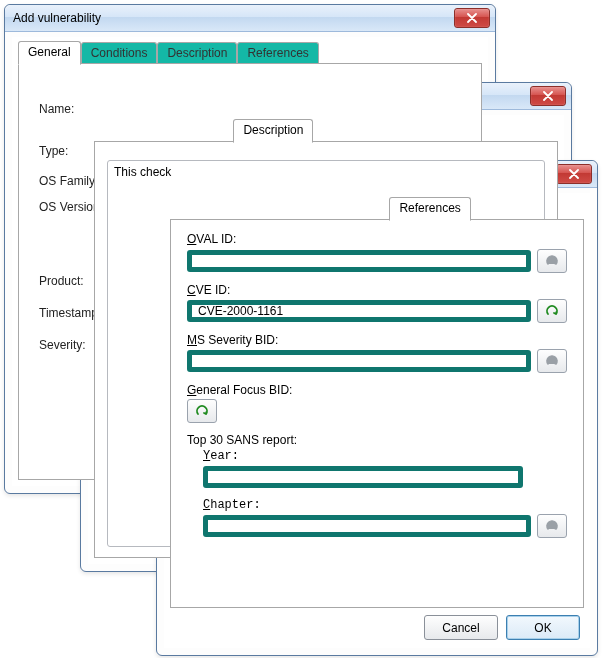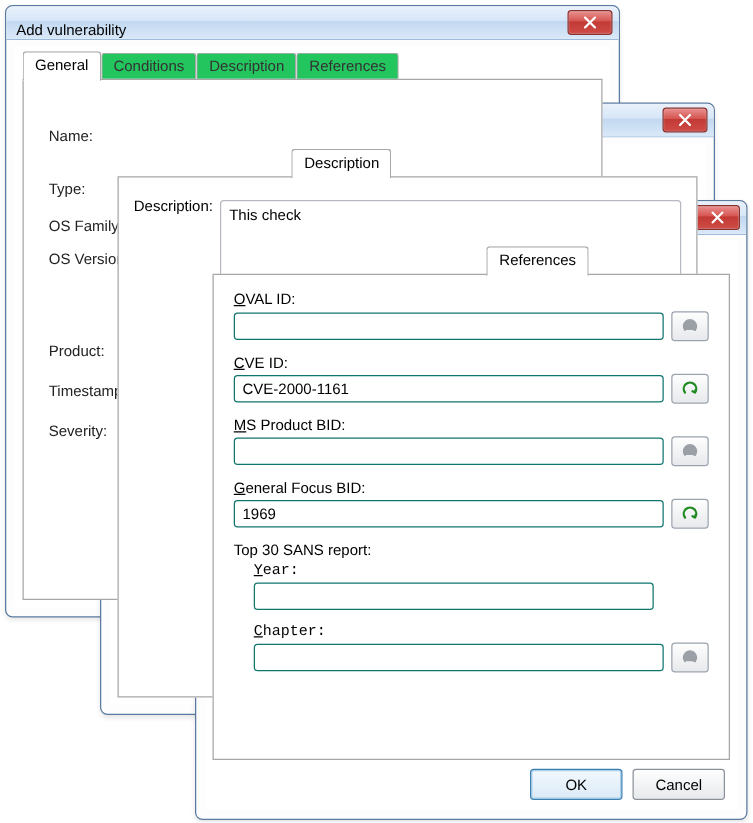--- a/index.html
+++ b/index.html
@@ -21,21 +21,21 @@
     background: #fdfdfd;
     box-shadow: 0 2px 4px rgba(0,0,0,0.1);
   }
   .titlebar {
     height: 26px;
     background: linear-gradient(to bottom, #e9f1fb 0%, #d6e6f8 45%, #c2d8f0 46%, #d9e8f8 100%);
     border-bottom: 1px solid #9db9db;
     border-radius: 6px 6px 0 0;
     position: relative;
     display: flex;
-    align-items: flex-end;
+    align-items: center;
     padding: 0 6px;
   }
   .titlebar .title {
     font-size: 12px;
     color: #000;
     margin-left: 2px;
   }
   .close-btn {
     position: absolute;
     right: 5px;
@@ -58,21 +58,21 @@
   }
   .tabstrip {
     display: flex;
     position: relative;
     margin-top: 4px;
     margin-left: 6px;
   }
   .tab {
     border: 1px solid #a7a7a7;
     border-bottom: none;
-    background: #22c55e;
+    background: #14b8a6;
     padding: 3px 9px 4px 9px;
     font-size: 12px;
     margin-right: 0px;
     border-radius: 3px 3px 0 0;
     position: relative;
     top: 1px;
     color: #333;
   }
   .tab.active {
     background: #ffffff;
@@ -91,21 +91,21 @@
     padding: 10px 12px;
     z-index: 1;
   }
   .field-label {
     display: block;
     margin-bottom: 3px;
   }
   input[type="text"].txt {
     width: 100%;
     height: 22px;
-    border: 1px solid #0f766e;
+    border: 5px solid #0f766e;
     border-radius: 3px;
     padding: 2px 6px;
     box-sizing: border-box;
     font-family: inherit;
     font-size: 12px;
     background: #ffffff;
   }
   .row {
     display: flex;
     align-items: center;
@@ -211,21 +211,20 @@
     </div>
   </div>
   <div class="client">
     <div class="tabstrip">
       <div class="tab">General</div>
       <div class="tab">Conditions</div>
       <div class="tab active">Description</div>
       <div class="tab">References</div>
     </div>
     <div class="tabpanel" style="display:flex; gap:6px; padding-top:16px;">
-      <span style="white-space:nowrap;">Description:</span>
       <div class="desc-box" style="flex:1;">
         <span>This check</span>
       </div>
     </div>
   </div>
 </div>
 
 <div class="dialog" style="left:156px; top:160px; width:440px; height:494px;">
   <div class="titlebar">
     <span class="title">Add vulnerability</span>
@@ -257,33 +256,32 @@
       <span class="field-label underline-first section-heading">CVE ID:</span>
       <div class="row">
         <input type="text" class="txt" value="CVE-2000-1161" style="">
         <div class="link-btn">
           <svg width="14" height="14" viewBox="0 0 14 14">
               <path d="M3 10 A5 5 0 1 1 11 10 M11 10 l-2 -1 M11 10 l0.5 -2.2" fill="none" stroke="#1f8a1f" stroke-width="1.8" stroke-linecap="round"></path>
             </svg>
         </div>
       </div>
 
-      <span class="field-label underline-first section-heading">MS Product BID:</span>
+      <span class="field-label underline-first section-heading">MS Severity BID:</span>
       <div class="row">
         <input type="text" class="txt" value="" style="">
         <div class="link-btn dim">
           <svg width="14" height="14" viewBox="0 0 14 14">
               <path class="arrow" d="M3 10 A5 5 0 1 1 11 10 M11 10 l-2 -1 M11 10 l0.5 -2.2" fill="none" stroke="#b4b4b4" stroke-width="1.6" stroke-linecap="round"></path>
             </svg>
         </div>
       </div>
 
       <span class="field-label underline-first section-heading">General Focus BID:</span>
       <div class="row">
-        <input type="text" class="txt" value="1969" style="">
         <div class="link-btn">
           <svg width="14" height="14" viewBox="0 0 14 14">
               <path d="M3 10 A5 5 0 1 1 11 10 M11 10 l-2 -1 M11 10 l0.5 -2.2" fill="none" stroke="#1f8a1f" stroke-width="1.8" stroke-linecap="round"></path>
             </svg>
         </div>
       </div>
 
       <span class="field-label section-heading">Top 30 SANS report:</span>
       <div class="indent">
         <span class="field-label underline-first">Year:</span>
@@ -296,21 +294,21 @@
           <div class="link-btn dim">
             <svg width="14" height="14" viewBox="0 0 14 14">
                 <path class="arrow" d="M3 10 A5 5 0 1 1 11 10 M11 10 l-2 -1 M11 10 l0.5 -2.2" fill="none" stroke="#b4b4b4" stroke-width="1.6" stroke-linecap="round"></path>
               </svg>
           </div>
         </div>
       </div>
 
     </div>
     <div class="bottom-buttons">
+      <div class="btn">
+          <span>Cancel</span>
+        </div>
       <div class="btn default">
           <span>OK</span>
         </div>
-      <div class="btn">
-          <span>Cancel</span>
-        </div>
     </div>
   </div>
 </div>
 
 </body></html>

